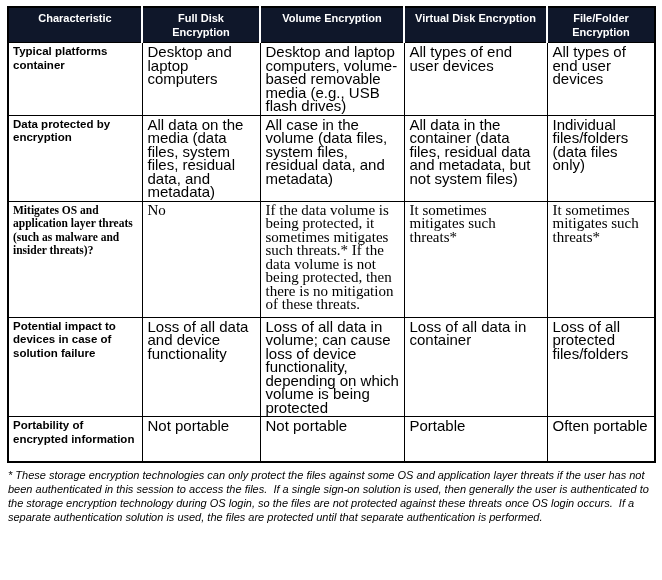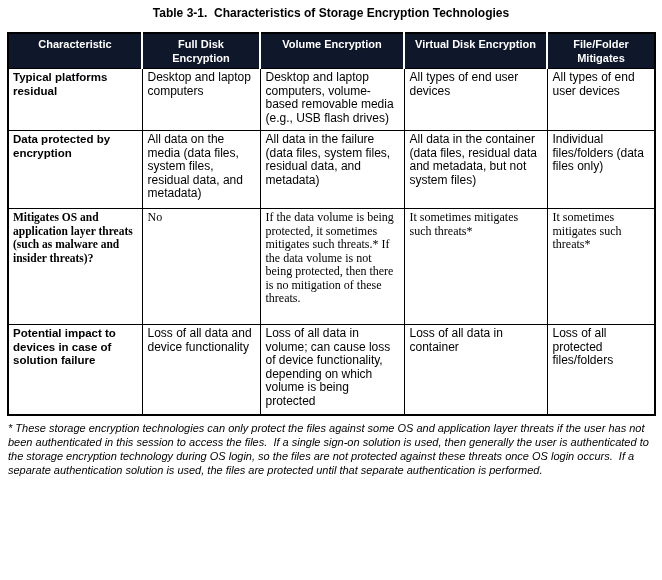--- a/index.html
+++ b/index.html
@@ -46,21 +46,21 @@
     border: none;
   }
   table.enc-table th + th {
     border-left: 2px solid #ffffff;
     text-align: center;
   }
   table.enc-table td {
     border: 1px solid #000000;
     vertical-align: top;
     text-align: left;
-    font-size: 12px;
+    font-size: 15px;
     line-height: 13.5px;
     padding: 2px 4px 2px 5px;
     background: #ffffff;
   }
   table.enc-table td.char {
     font-weight: bold;
     font-size: 11.5px;
     padding-left: 4px;
   }
   tr.hdr { height: 33px; }
@@ -76,66 +76,72 @@
     font-size: 11px;
     line-height: 14px;
     white-space: pre-wrap;
   }
 </style>
 </head>
 <body>
 
 <div class="page">
 
-  <div class="table-caption">Table 3-1.  Characteristics of Storage Encryption Technologies</div>
 
   <table class="enc-table">
     <colgroup>
       <col style="width:134px">
       <col style="width:118px">
       <col style="width:144px">
       <col style="width:143px">
       <col style="width:108px">
     </colgroup>
     <thead>
       <tr class="hdr">
         <th>Characteristic</th>
         <th>Full Disk Encryption</th>
         <th>Volume Encryption</th>
         <th>Virtual Disk Encryption</th>
-        <th>File/Folder Mitigates</th>
+        <th>File/Folder Encryption</th>
       </tr>
     </thead>
     <tbody>
       <tr class="r0">
-        <td class="char">Typical platforms residual</td>
+        <td class="char">Typical platforms container</td>
         <td>Desktop and laptop computers</td>
         <td>Desktop and laptop computers, volume-based removable media (e.g., USB flash drives)</td>
         <td>All types of end user devices</td>
         <td>All types of end user devices</td>
       </tr>
       <tr class="r1">
         <td class="char">Data protected by encryption</td>
         <td>All data on the media (data files, system files, residual data, and metadata)</td>
-        <td>All data in the failure (data files, system files, residual data, and metadata)</td>
+        <td>All case in the volume (data files, system files, residual data, and metadata)</td>
         <td>All data in the container (data files, residual data and metadata, but not system files)</td>
         <td>Individual files/folders (data files only)</td>
       </tr>
       <tr class="r3">
         <td class="char">Mitigates OS and application layer threats (such as malware and insider threats)?</td>
         <td>No</td>
         <td>If the data volume is being protected, it sometimes mitigates such threats.* If the data volume is not being protected, then there is no mitigation of these threats.</td>
         <td>It sometimes mitigates such threats*</td>
         <td>It sometimes mitigates such threats*</td>
       </tr>
       <tr class="r4">
         <td class="char">Potential impact to devices in case of solution failure</td>
         <td>Loss of all data and device functionality</td>
         <td>Loss of all data in volume; can cause loss of device functionality, depending on which volume is being protected</td>
         <td>Loss of all data in container</td>
         <td>Loss of all protected files/folders</td>
       </tr>
+      <tr class="r5">
+        <td class="char">Portability of encrypted information</td>
+        <td>Not portable</td>
+        <td>Not portable</td>
+        <td>Portable</td>
+        <td>Often portable</td>
+      </tr>
     </tbody>
   </table>
 
   <div class="footnote">* These storage encryption technologies can only protect the files against some OS and application layer threats if the user has not been authenticated in this session to access the files.  If a single sign-on solution is used, then generally the user is authenticated to the storage encryption technology during OS login, so the files are not protected against these threats once OS login occurs.  If a separate authentication solution is used, the files are protected until that separate authentication is performed.</div>
 
 </div>
 
 </body></html>

